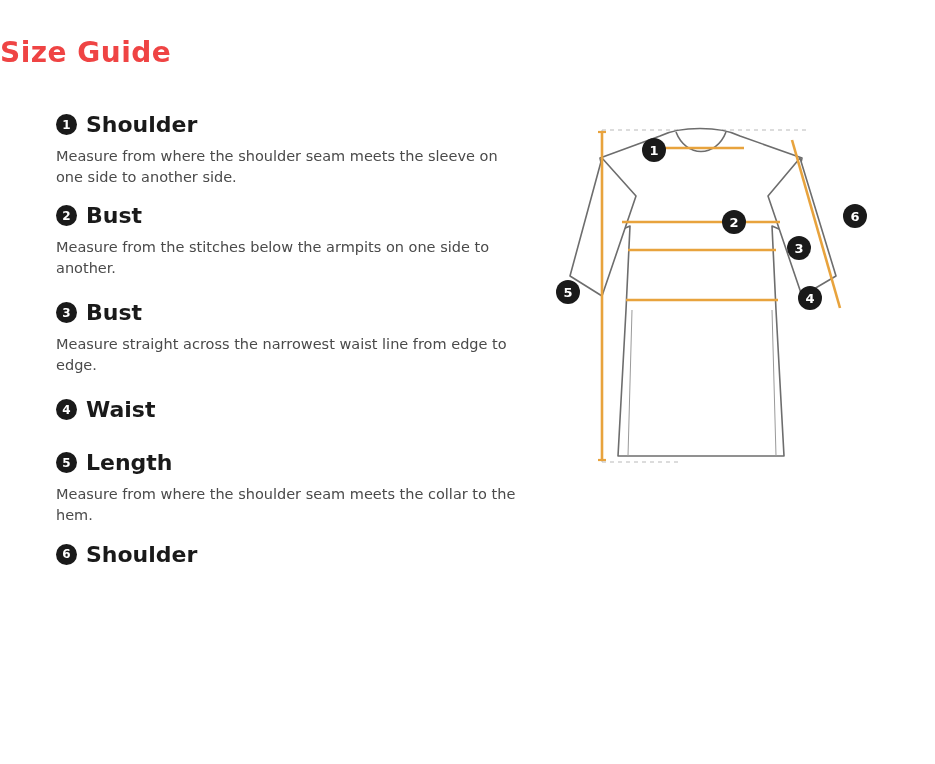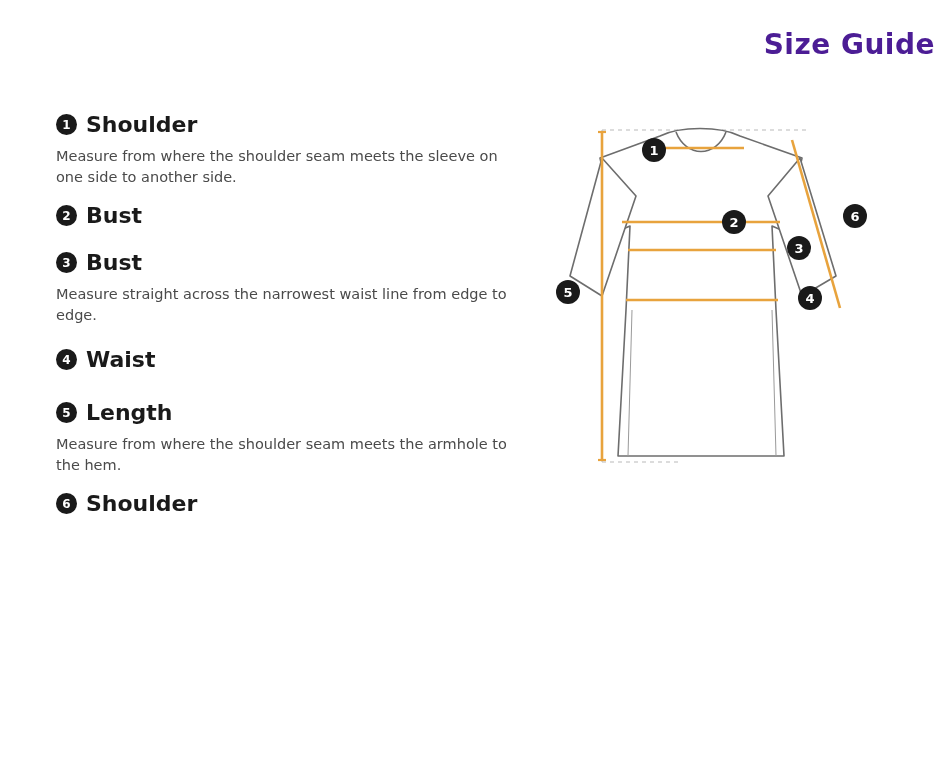--- a/index.html
+++ b/index.html
@@ -15,27 +15,27 @@
     position: relative;
     overflow: hidden;
   }
   .page {
     position: relative;
     width: 935px;
     height: 764px;
   }
   .title {
     position: absolute;
-    top: 28px;
+    top: 36px;
     left: 0;
     width: 935px;
-    text-align: right;
+    text-align: left;
     font-size: 28px;
     font-weight: bold;
-    color: #4c1d95;
+    color: #ef4444;
     letter-spacing: 0.5px;
   }
   
   .items {
     position: absolute;
     left: 56px;
     top: 112px;
     width: 470px;
   }
   .item {
@@ -124,20 +124,21 @@
         <span class="item-label">Shoulder</span>
       </div>
       <div class="item-desc">Measure from where the shoulder seam meets the sleeve on one side to another side.</div>
     </div>
 
     <div class="item i2">
       <div class="item-head">
         <span class="badge">2</span>
         <span class="item-label">Bust</span>
       </div>
+      <div class="item-desc">Measure from the stitches below the armpits on one side to another.</div>
     </div>
 
     <div class="item i3">
       <div class="item-head">
         <span class="badge">3</span>
         <span class="item-label">Bust</span>
       </div>
       <div class="item-desc">Measure straight across the narrowest waist line from edge to edge.</div>
     </div>
 
@@ -146,21 +147,21 @@
         <span class="badge">4</span>
         <span class="item-label">Waist</span>
       </div>
     </div>
 
     <div class="item i5">
       <div class="item-head">
         <span class="badge">5</span>
         <span class="item-label">Length</span>
       </div>
-      <div class="item-desc">Measure from where the shoulder seam meets the armhole to the hem.</div>
+      <div class="item-desc">Measure from where the shoulder seam meets the collar to the hem.</div>
     </div>
 
     <div class="item i6">
       <div class="item-head">
         <span class="badge">6</span>
         <span class="item-label">Shoulder</span>
       </div>
     </div>
 
   </div>

